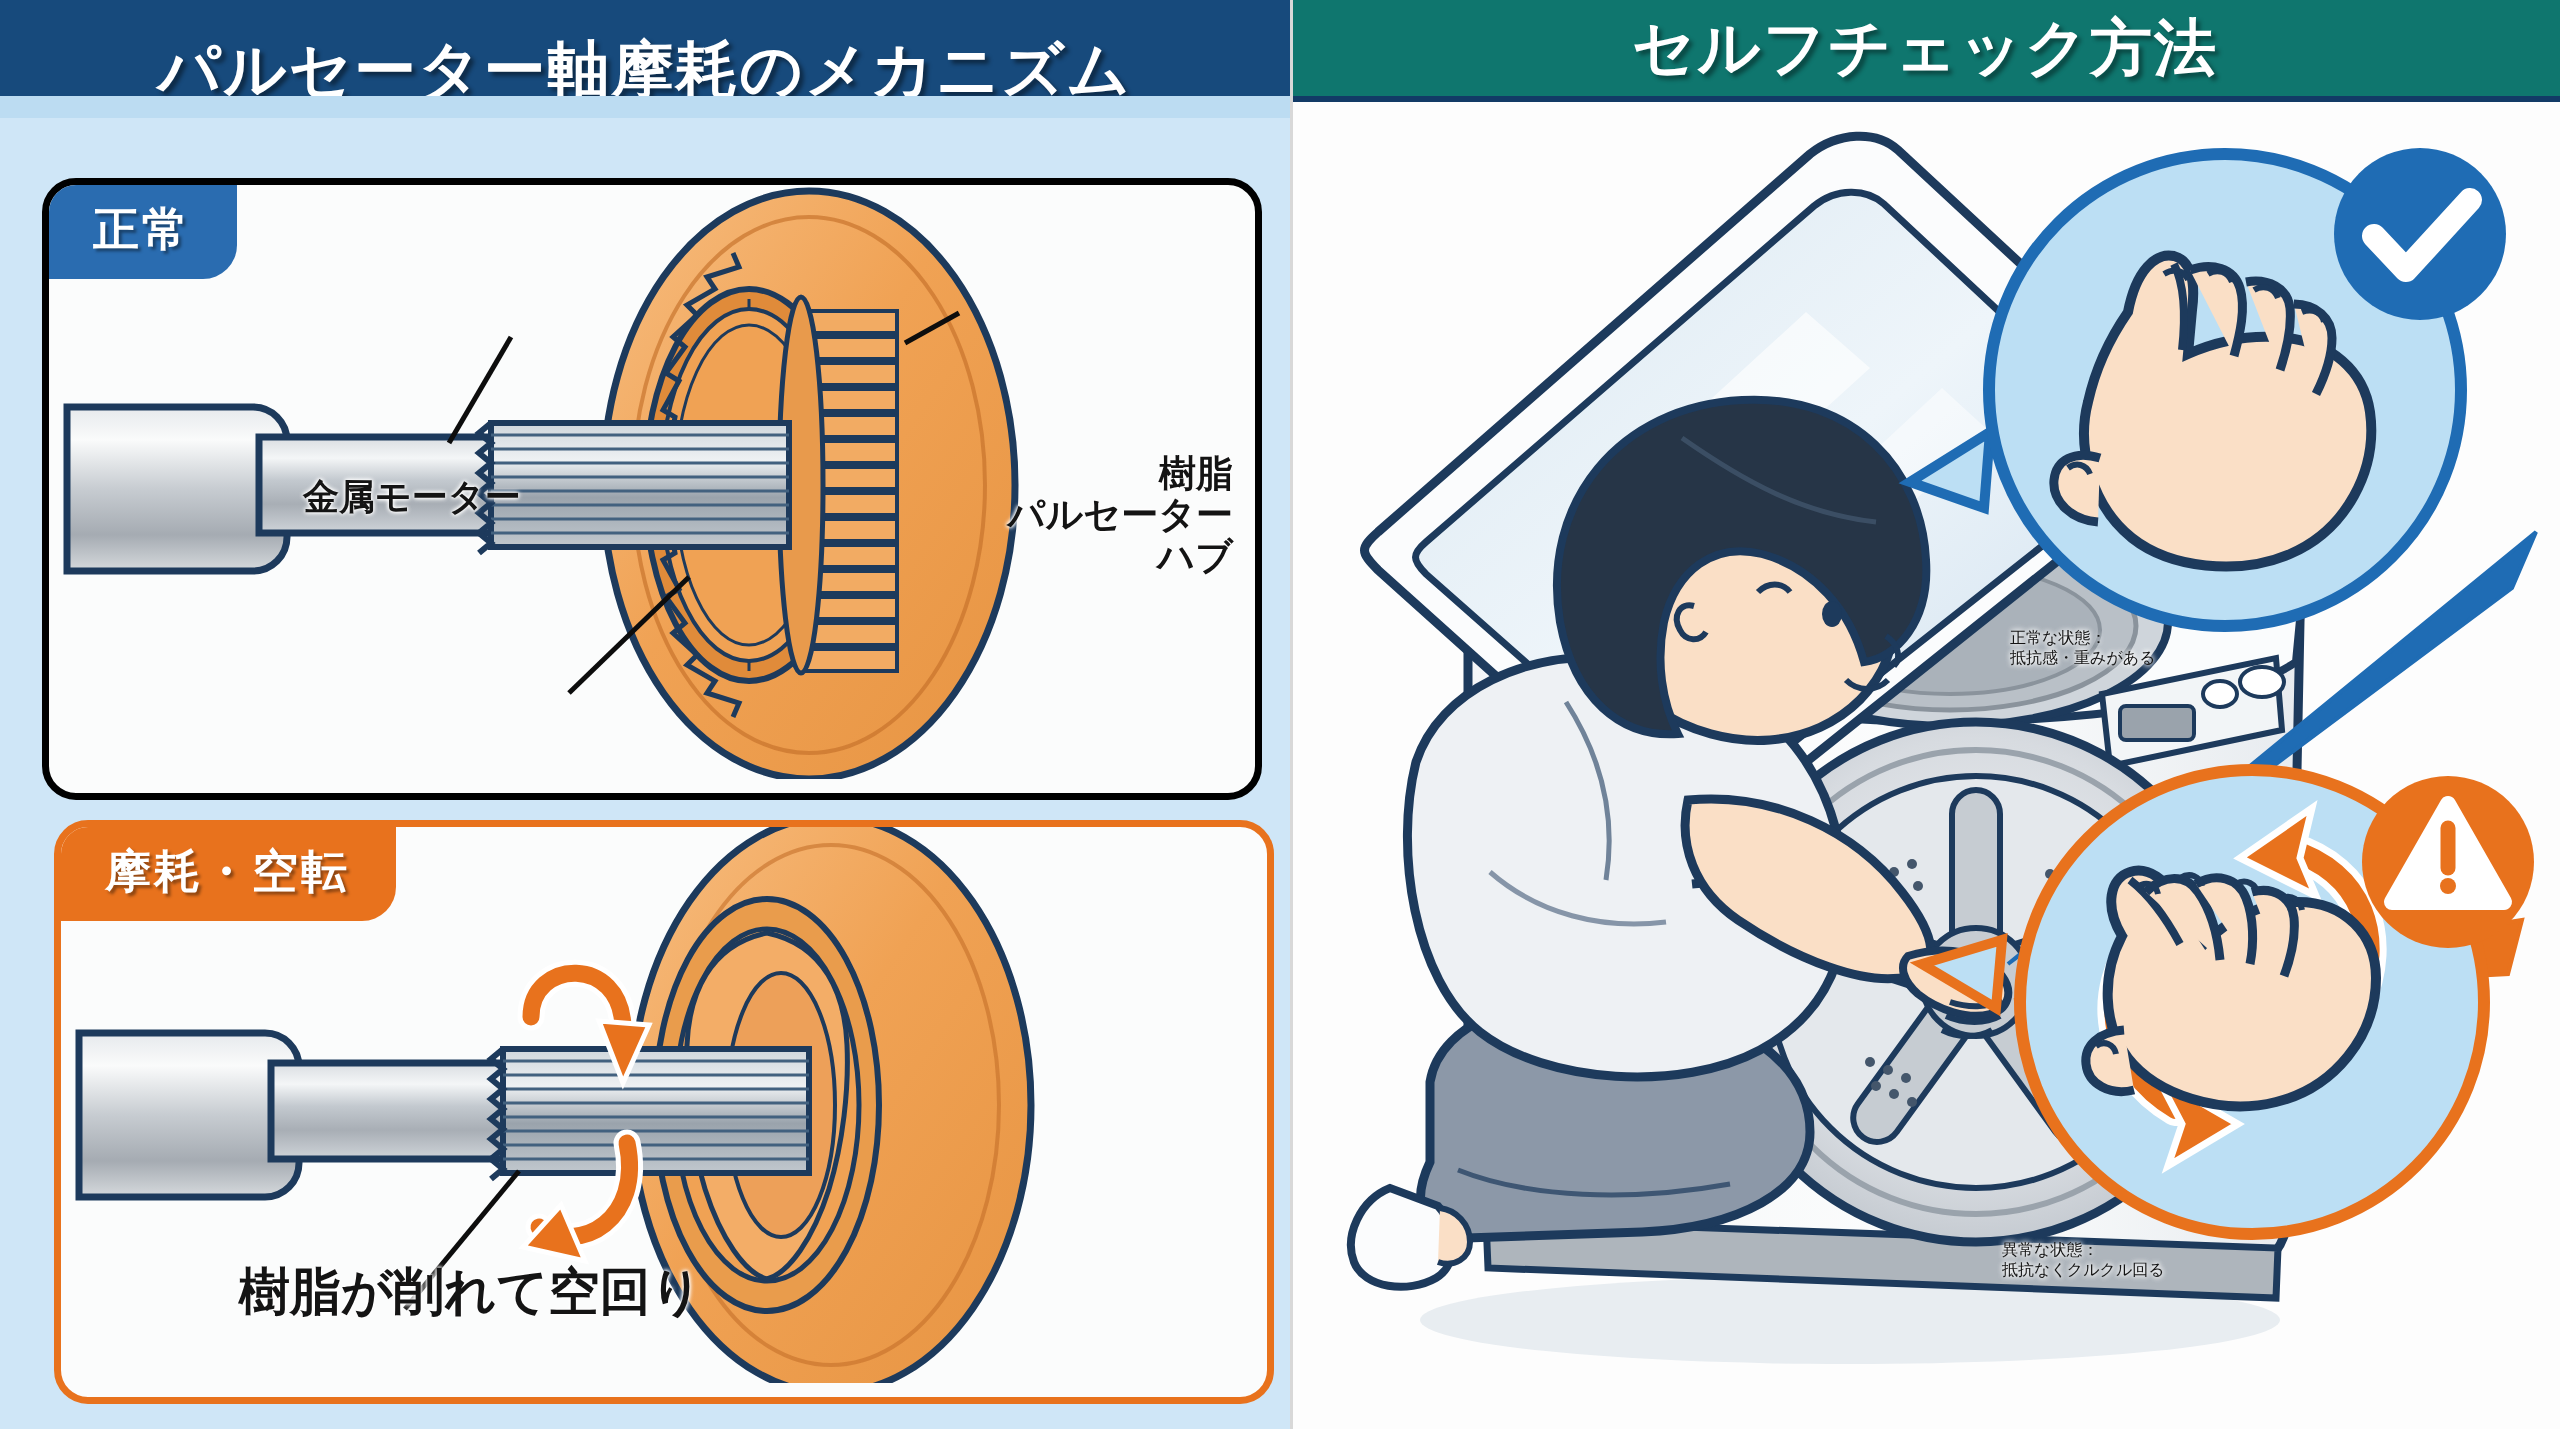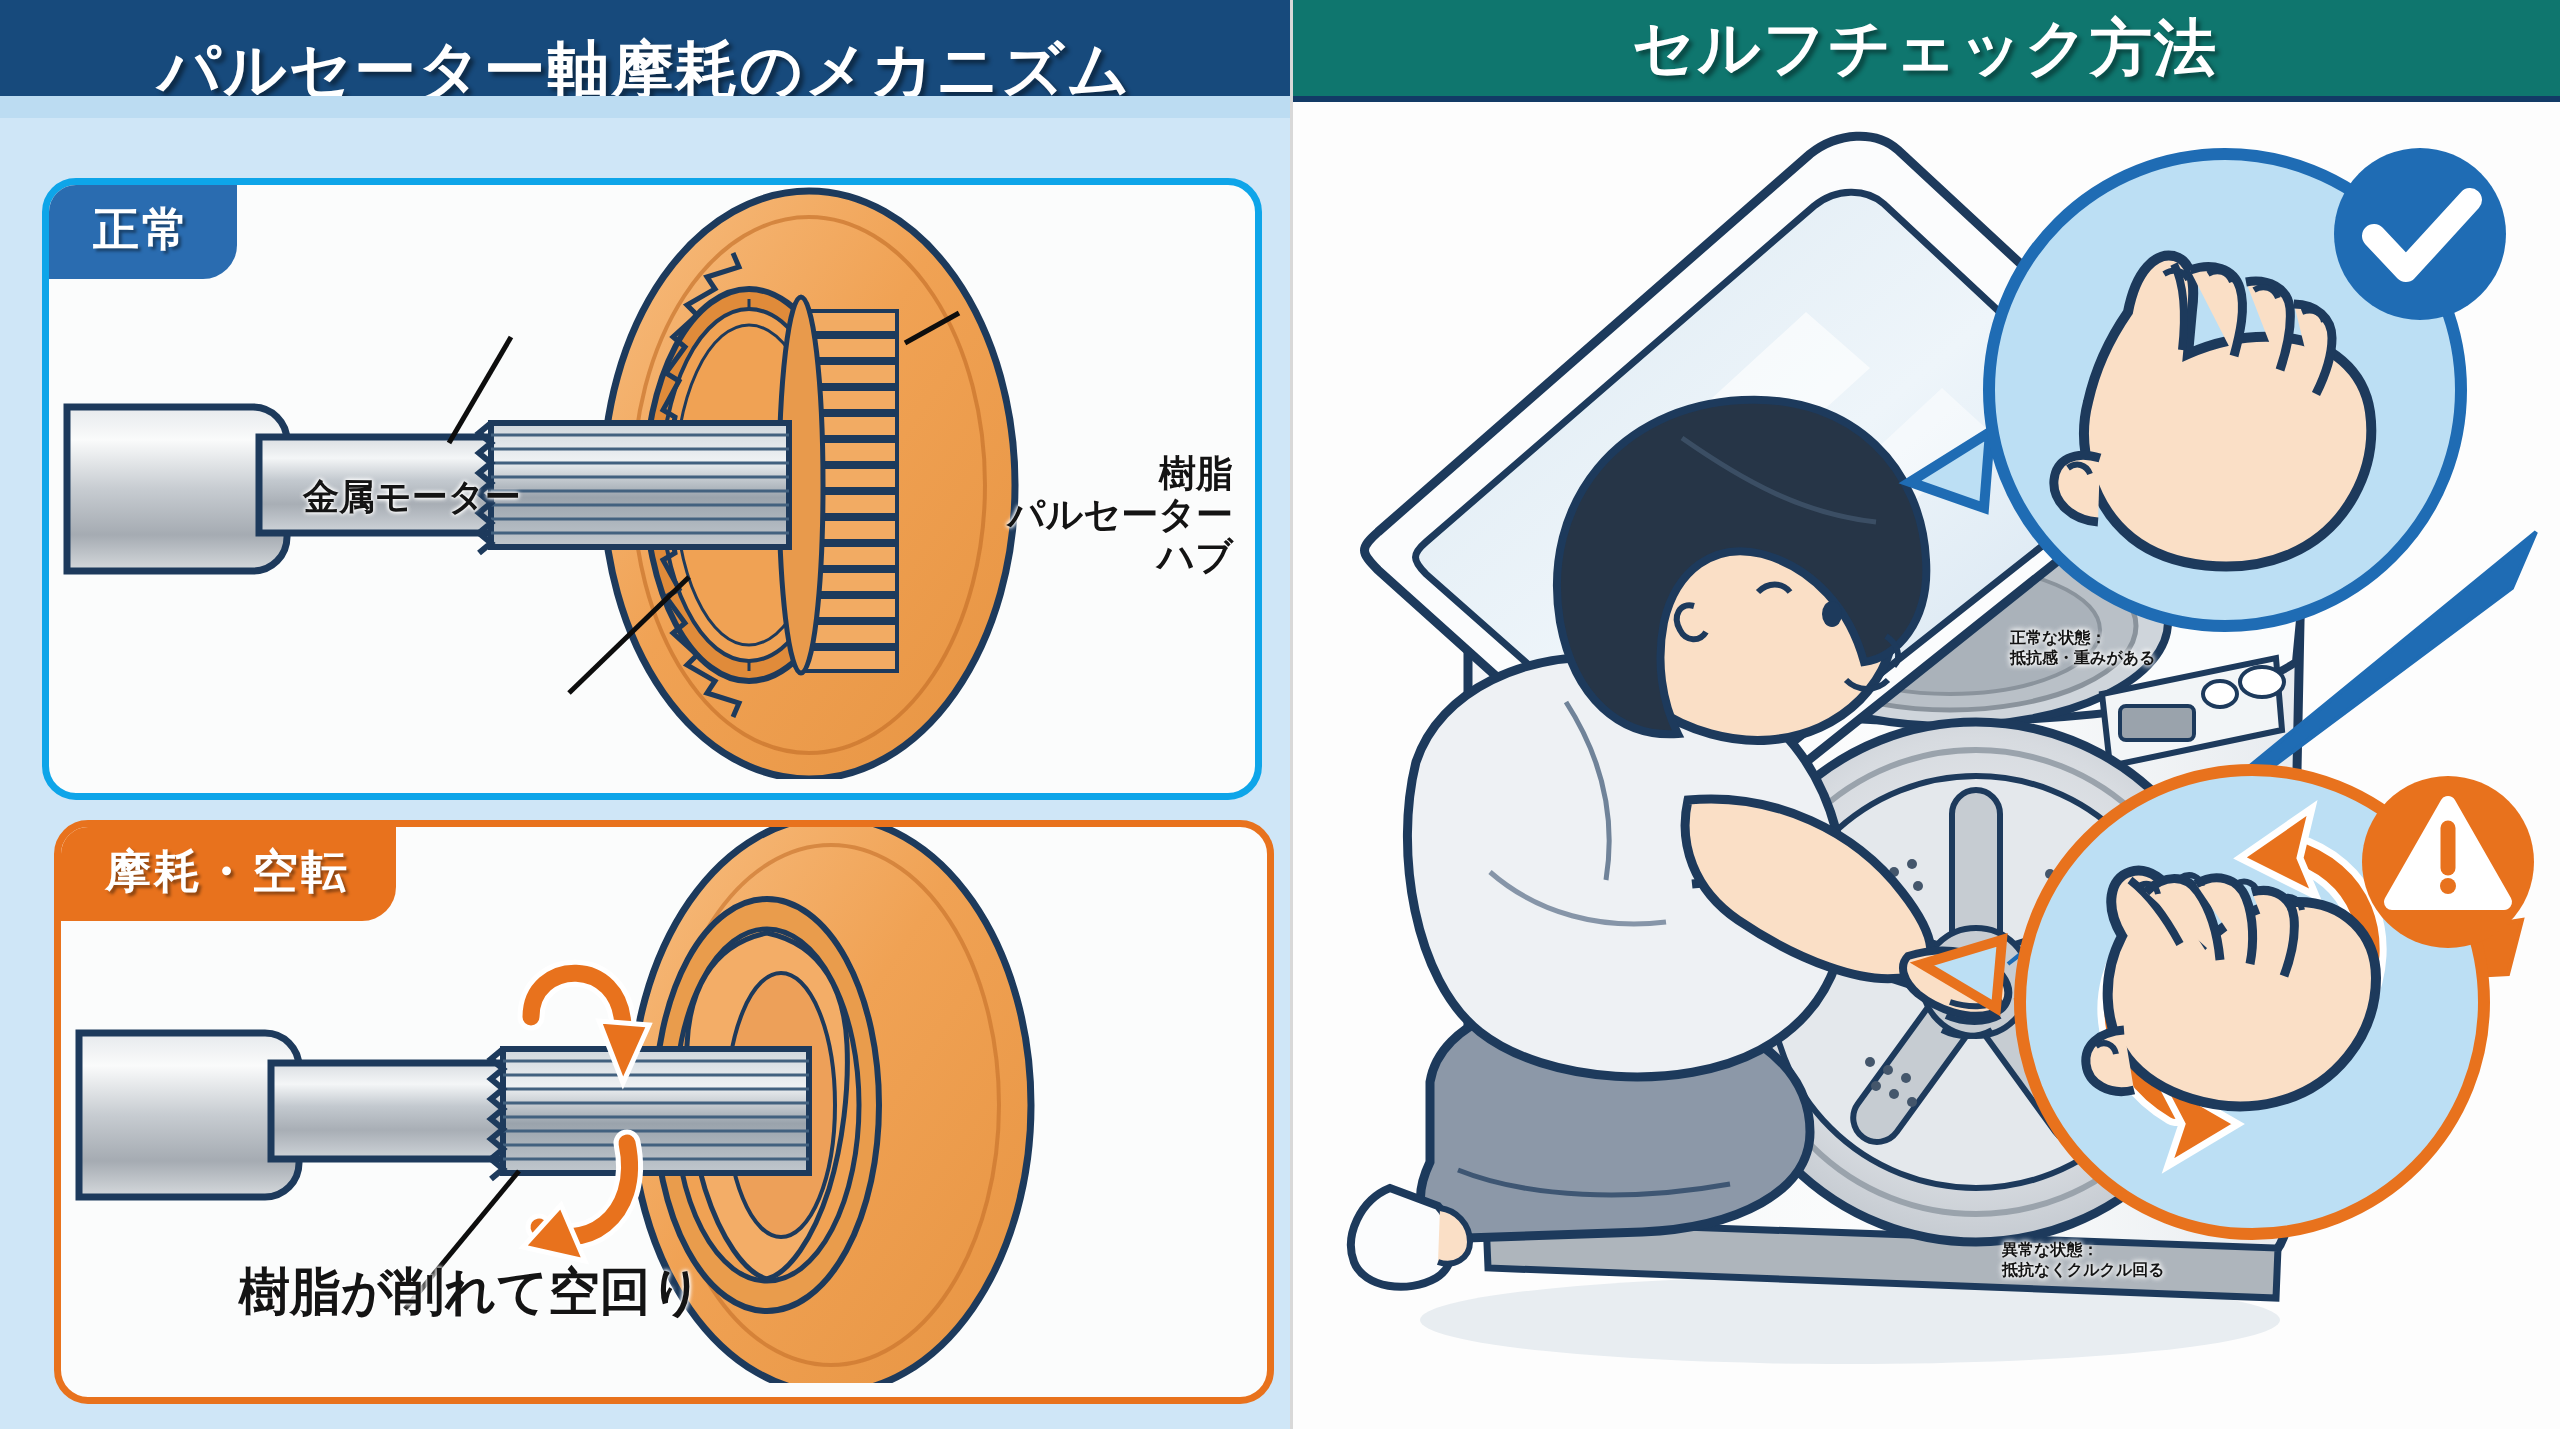--- a/index.html
+++ b/index.html
@@ -8,21 +8,21 @@
 
   
   .left-panel{position:relative;width:1290px;height:1429px;background:#cfe6f7;overflow:hidden;}
   .left-header{position:absolute;left:0;top:0;width:1290px;height:96px;background:#174a7c;
                display:flex;align-items:center;justify-content:center;}
   .left-header .ttl{color:#fff;font-size:62px;font-weight:bold;letter-spacing:2px;
                     text-shadow:4px 4px 4px rgba(0,0,0,.45);margin-top:44px;}
   .left-band{position:absolute;left:0;top:96px;width:1290px;height:22px;background:#bcdcf2;}
 
   .card{position:absolute;background:#fbfcfc;border-radius:34px;overflow:hidden;}
-  .card.normal{left:42px;top:178px;width:1206px;height:608px;border:7px solid #0ea5e9;}
+  .card.normal{left:42px;top:178px;width:1206px;height:608px;border:7px solid #000000;}
   .card.worn{left:42px;top:820px;width:1206px;height:570px;border:7px solid #e8721d;margin-left:12px;}
 
   .badge{position:absolute;left:-2px;top:-2px;padding:16px 46px 18px 46px;
          border-bottom-right-radius:34px;border-top-left-radius:28px;
          color:#fff;font-size:46px;font-weight:bold;letter-spacing:3px;
          text-shadow:3px 3px 3px rgba(0,0,0,.4);z-index:9;}
   .badge.blue{background:#2a6cb0;}
   .badge.orange{background:#e8721d;}
 
   .cardsvg{position:absolute;left:0;top:0;}
@@ -36,21 +36,21 @@
   
   .right-panel{position:relative;width:1270px;height:1429px;background:#fdfdfd;overflow:hidden;}
   .right-header{position:absolute;left:0;top:0;width:1270px;height:96px;background:#0f766e;
                 display:flex;align-items:center;justify-content:center;}
   .right-header .ttl{color:#fff;font-size:62px;font-weight:bold;letter-spacing:2px;
                      text-shadow:4px 4px 4px rgba(0,0,0,.4);}
   .right-band{position:absolute;left:0;top:96px;width:1270px;height:6px;background:#123a66;}
 
   .scene{position:absolute;left:0;top:102px;width:1270px;height:1327px;}
 
-  .cap{position:absolute;color:#141414;font-weight:bold;line-height:1.22;z-index:30;
+  .cap{position:absolute;color:#141414;font-weight:normal;line-height:1.22;z-index:30;
        text-shadow:0 0 6px #fff,0 0 6px #fff,0 0 4px #fff;}
 
   .divider{position:absolute;left:1290px;top:0;width:3px;height:1429px;background:#d8d8d8;z-index:40;}
 </style>
 </head>
 <body>
 
 <div class="page">
 
   <div class="left-panel">

